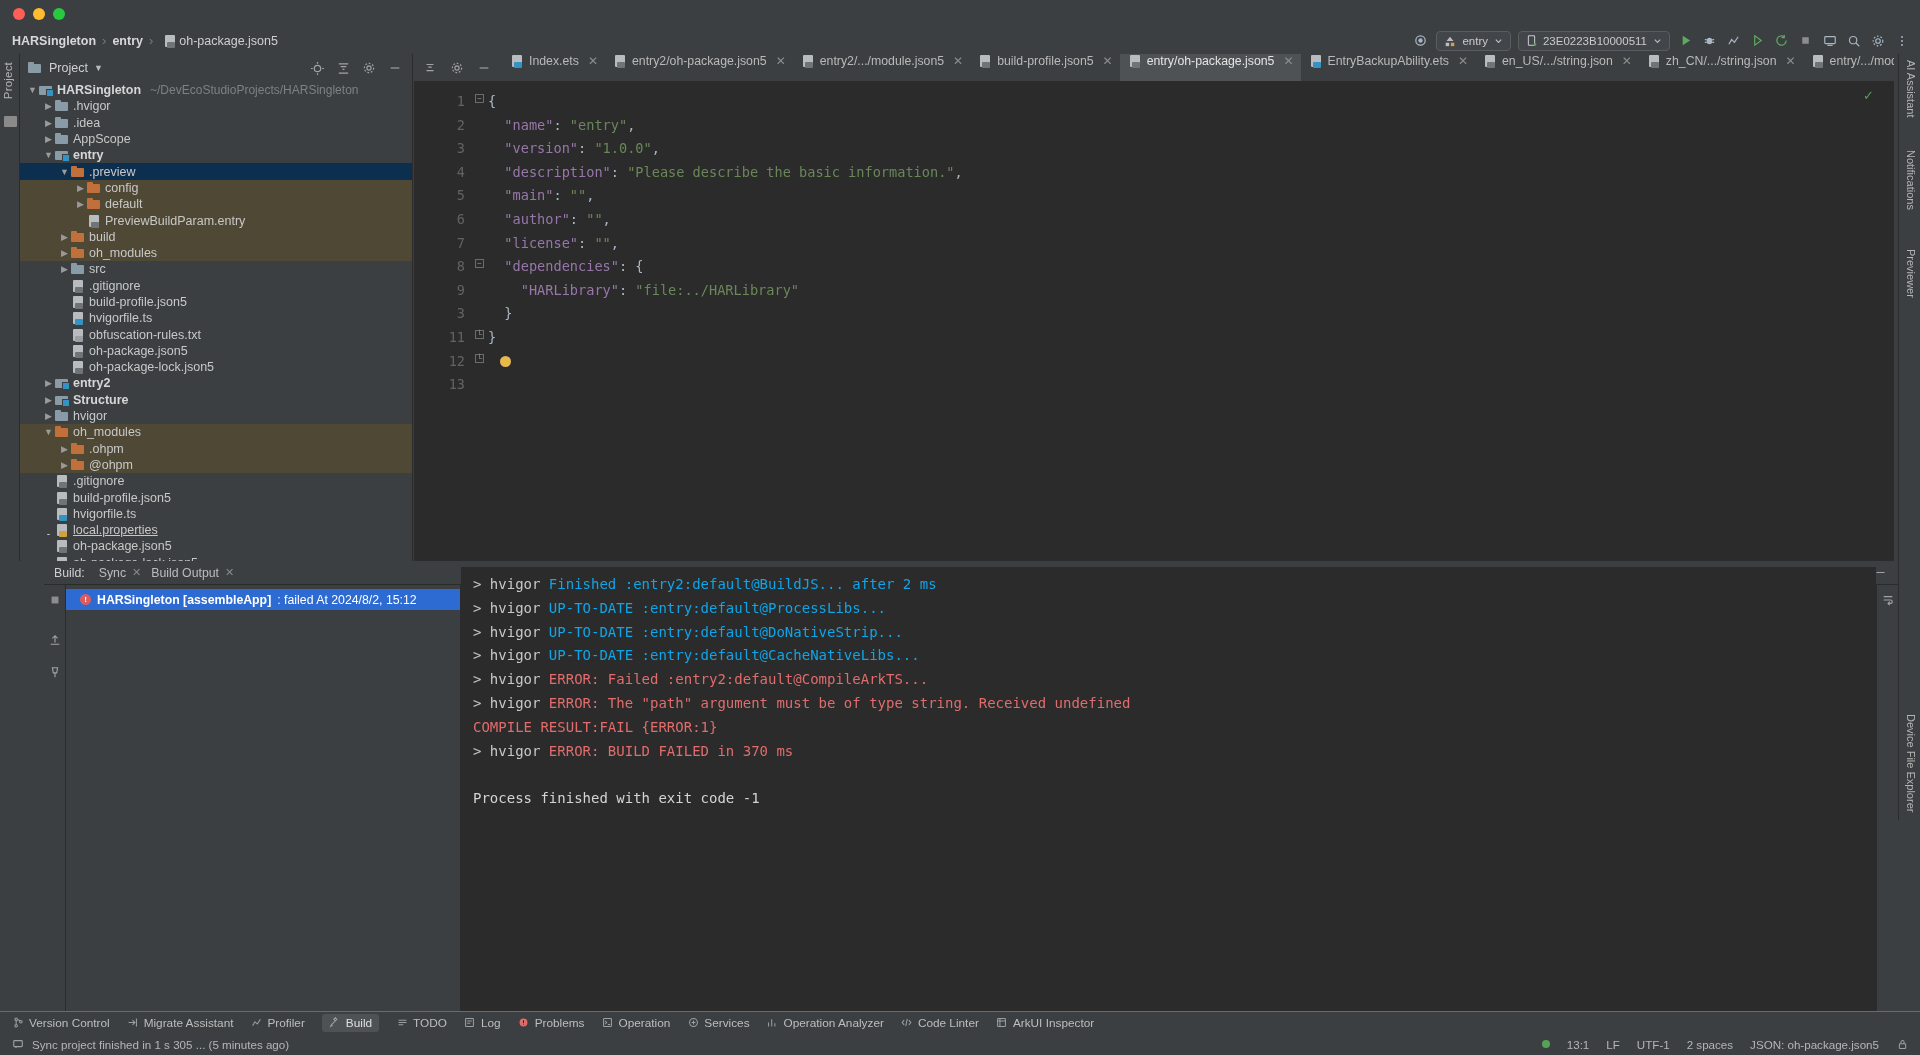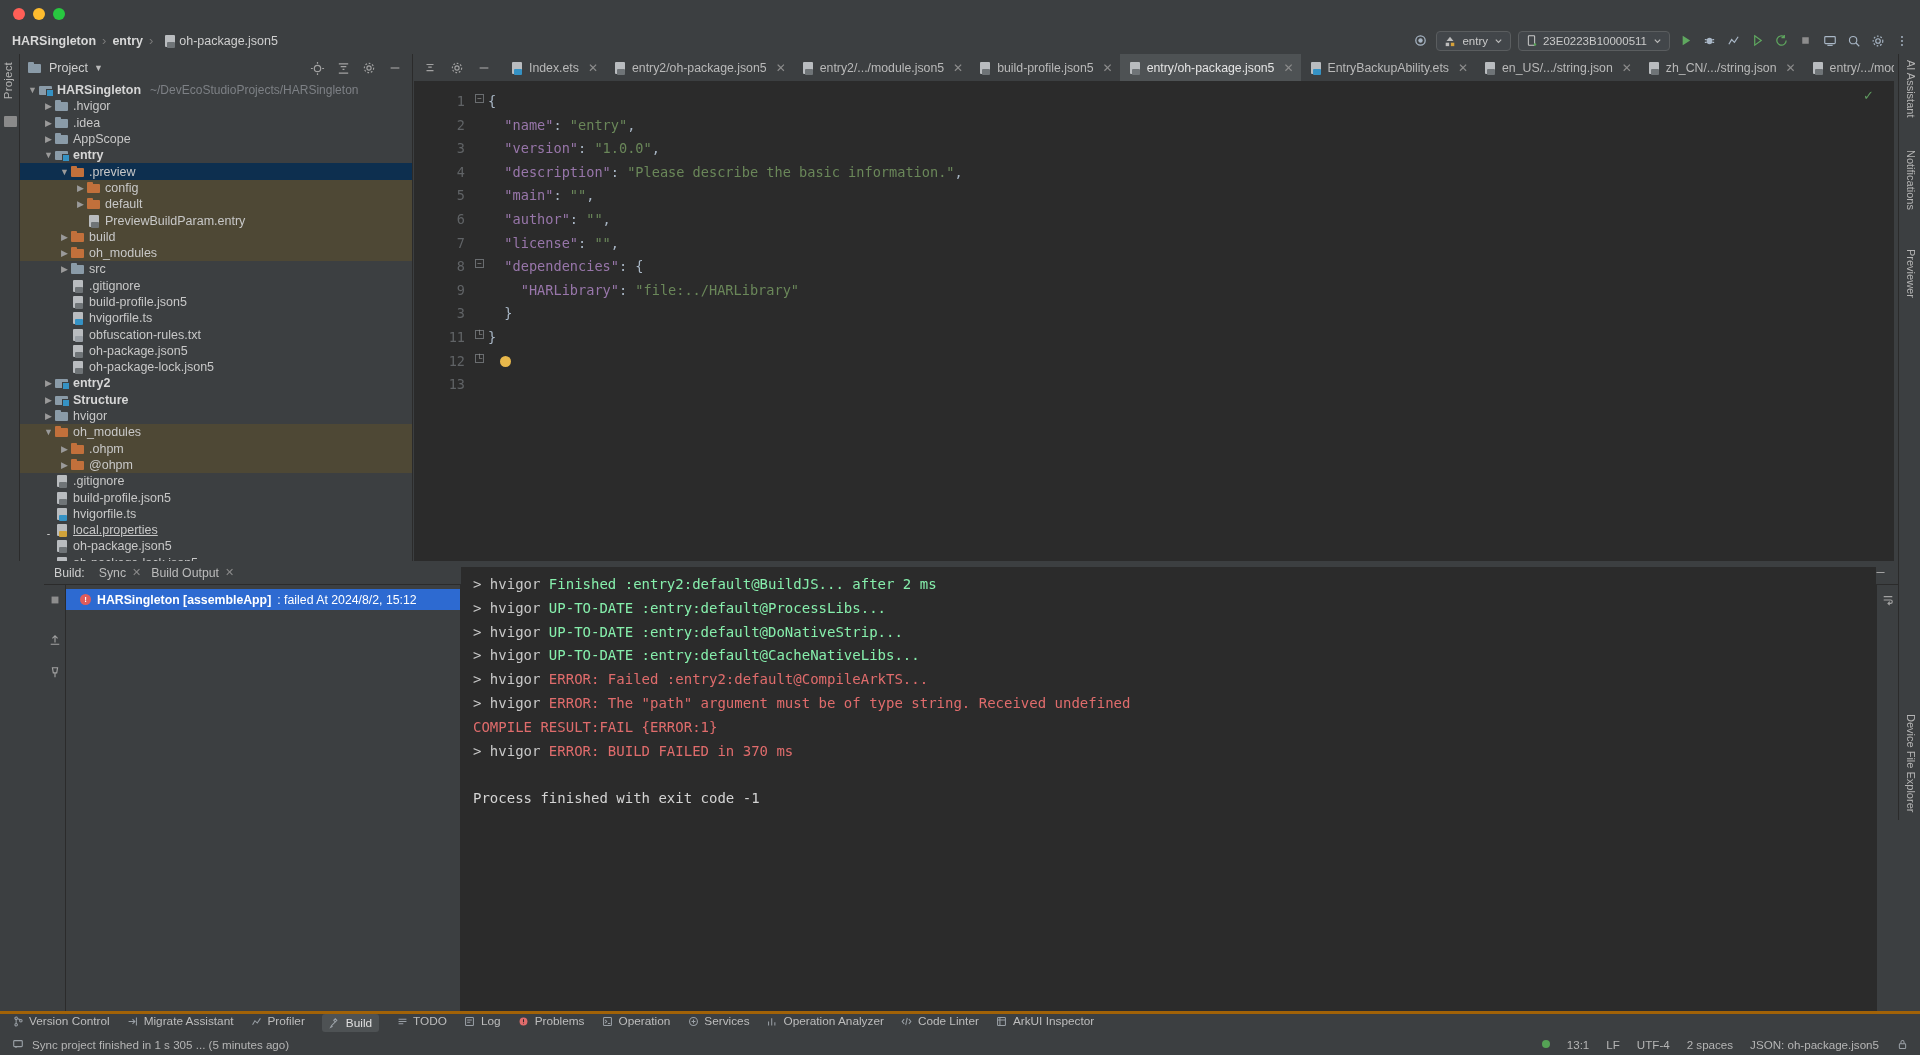--- a/index.html
+++ b/index.html
@@ -131,21 +131,21 @@
     position: absolute; top: 54px; left: 414px; width: 1480px; height: 507px;
     background: #2b2b2b;
   }
   .tabbar {
     height: 28px; background: #3c3f41; display: flex; align-items: stretch;
     border-bottom: 1px solid #2b2b2b; overflow: hidden;
   }
   .tabtools { display: flex; align-items: center; gap: 11px; padding: 0 10px 0 8px; }
   .tabtools .hicon { color: #a2a2a2; }
   .tab {
-    display: flex; align-items: center; gap: 5px; padding: 0 7px 0 8px;
+    display: flex; align-items: flex-start; gap: 5px; padding: 0 7px 0 8px;
     font-size: 12.3px; color: #b9b9b9; white-space: nowrap; position: relative;
   }
   .tab.active { background: #4e5254; color: #e4e4e4; }
   .tab .xmark { color: #8d8d8d; font-size: 12px; margin-left: 4px; }
 
   
   .code-wrap { position: relative; height: 479px; background: #2b2b2b; display: flex; }
   .gutter {
     width: 58px; text-align: right; padding-top: 8px; padding-right: 7px;
     font-family: "DejaVu Sans Mono", monospace; font-size: 13.5px; color: #606366;
@@ -219,33 +219,33 @@
   }
   .build-row b { font-weight: bold; }
 
   .build-console {
     flex: 1; background: #2b2b2b; font-family: "DejaVu Sans Mono", monospace;
     font-size: 14px; line-height: 23.8px; padding: 6px 0 0 12px;
     overflow: hidden; position: relative; color: #cfcfcf; white-space: pre;
   }
   .cl { height: 23.8px; }
   .c-gray { color: #c8c8c8; }
-  .c-green { color: #86efac; margin-top: 40px; }
+  .c-green { color: #0ea5e9; margin-top: 40px; }
   .c-red { color: #e06c6c; }
   .c-white { color: #d4d4d4; }
   .console-right {
     width: 22px; background: #3c3f41; border-left: 1px solid #2b2b2b; position: relative;
   }
 
   
   .bottombar {
     position: absolute; left: 0; bottom: 22px; width: 1920px; height: 22px;
-    background: #3c3f41; display: flex; align-items: flex-start;
+    background: #3c3f41; display: flex; align-items: center;
     padding-left: 12px; gap: 17px; font-size: 11.8px; color: #bdbdbd;
-    border-top: 3px solid #a16207;
+    border-top: 1px solid #a16207;
   }
   .bb-item { display: flex; align-items: center; gap: 5px; white-space: nowrap; }
   .bb-item.active { background: #4e5254; padding: 2px 7px; border-radius: 3px; color: #e0e0e0; }
   .bb-ico { width: 12px; height: 12px; display:flex;align-items:center;justify-content:center; color:#9aa0a6; }
 
   
   .statusbar {
     position: absolute; left: 0; bottom: 0; width: 1920px; height: 22px;
     background: #3c3f41; display: flex; align-items: center;
     padding: 0 12px 0 12px; font-size: 11.6px; color: #b5b5b5;
@@ -834,21 +834,21 @@
           <rect x="2" y="3" width="10" height="7" rx="1"></rect>
           <path d="M4 11l2-1"></path>
         </svg>
     </span>
     <span>Sync project finished in 1 s 305 ... (5 minutes ago)</span>
   </span>
   <span class="sb-right">
     <span class="greendot"></span>
     <span>13:1</span>
     <span>LF</span>
-    <span>UTF-4</span>
+    <span>UTF-1</span>
     <span>2 spaces</span>
     <span>JSON: oh-package.json5</span>
     <span class="bb-ico">
       <svg viewBox="0 0 14 14" width="11" height="11">
           <rect x="3" y="6" width="8" height="6" rx="1"></rect>
           <path d="M5 6V4a2 2 0 0 1 4 0v2"></path>
         </svg>
     </span>
   </span>
 </div>

